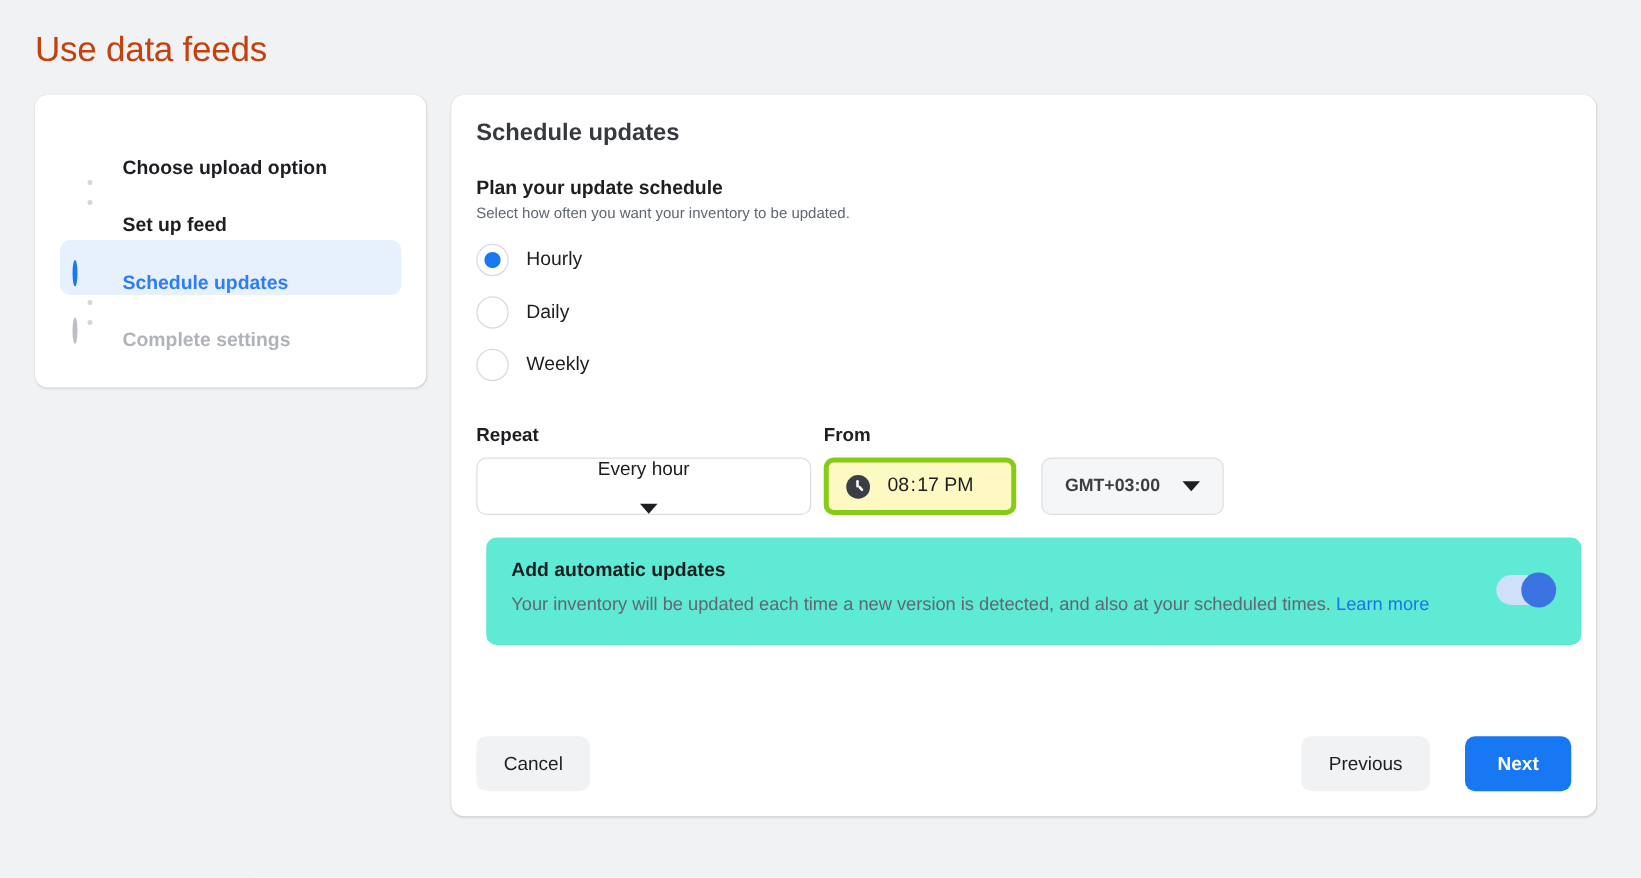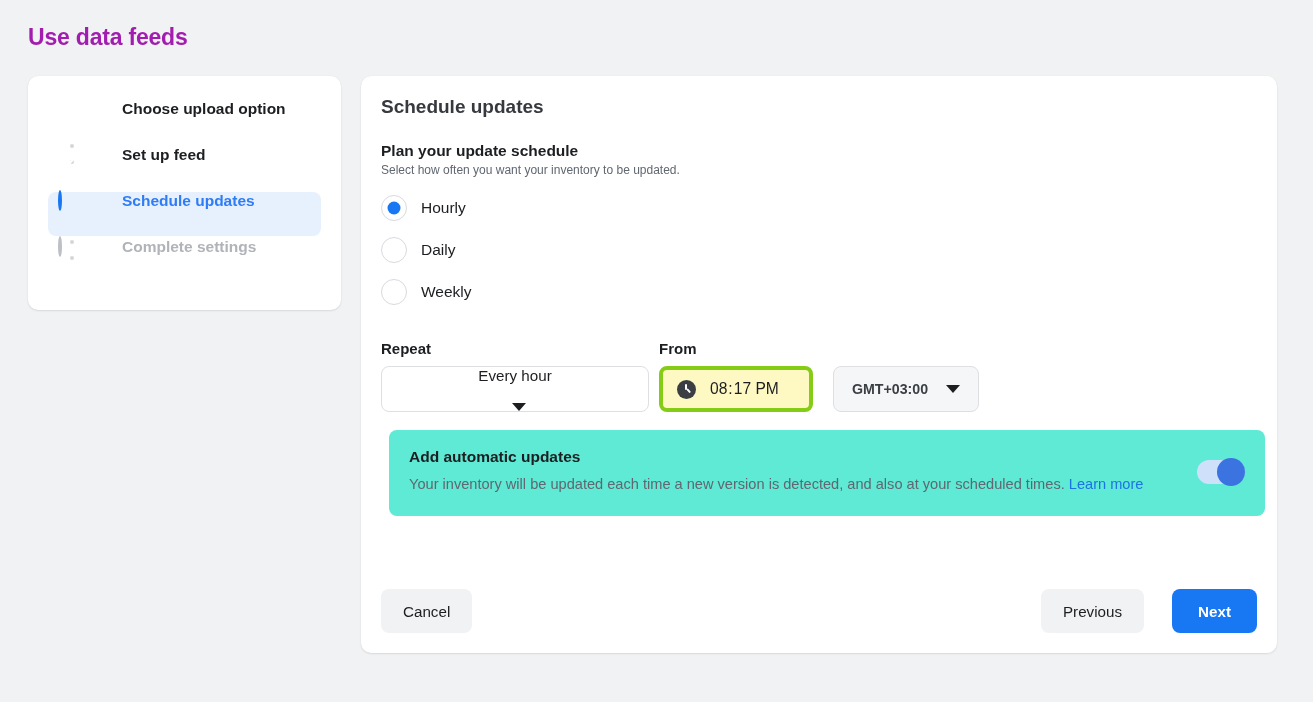--- a/index.html
+++ b/index.html
@@ -12,23 +12,23 @@
     background: #f1f2f3;
     font-family: "Liberation Sans", sans-serif;
     color: #1c1e21;
     overflow: hidden;
   }
 
   .page-title {
     position: absolute;
     left: 28px;
     top: 24px;
-    font-size: 23px;
-    font-weight: bold;
-    color: #a21caf;
+    font-size: 28px;
+    font-weight: normal;
+    color: #c2410c;
     letter-spacing: -0.2px;
   }
 
   
   .stepper-card {
     position: absolute;
     left: 28px;
     top: 76px;
     width: 313px;
     background: #ffffff;
@@ -36,27 +36,26 @@
     box-shadow: 0 1px 2px rgba(0,0,0,0.10), 0 0 1px rgba(0,0,0,0.08);
     padding: 22px 0 26px 0;
     box-sizing: border-box;
   }
   .step-list {
     position: relative;
   }
   .step-row {
     position: relative;
     display: flex;
-    align-items: flex-start;
+    align-items: flex-end;
     height: 44px;
     margin: 2px 20px 2px 20px;
     padding-left: 10px;
     border-radius: 8px;
     box-sizing: border-box;
-    gap: 24px;
   }
   .step-row.active {
     background: #e7f0fd;
   }
   .step-icon {
     width: 26px;
     height: 26px;
     flex: 0 0 26px;
     position: relative;
     margin-right: 14px;

